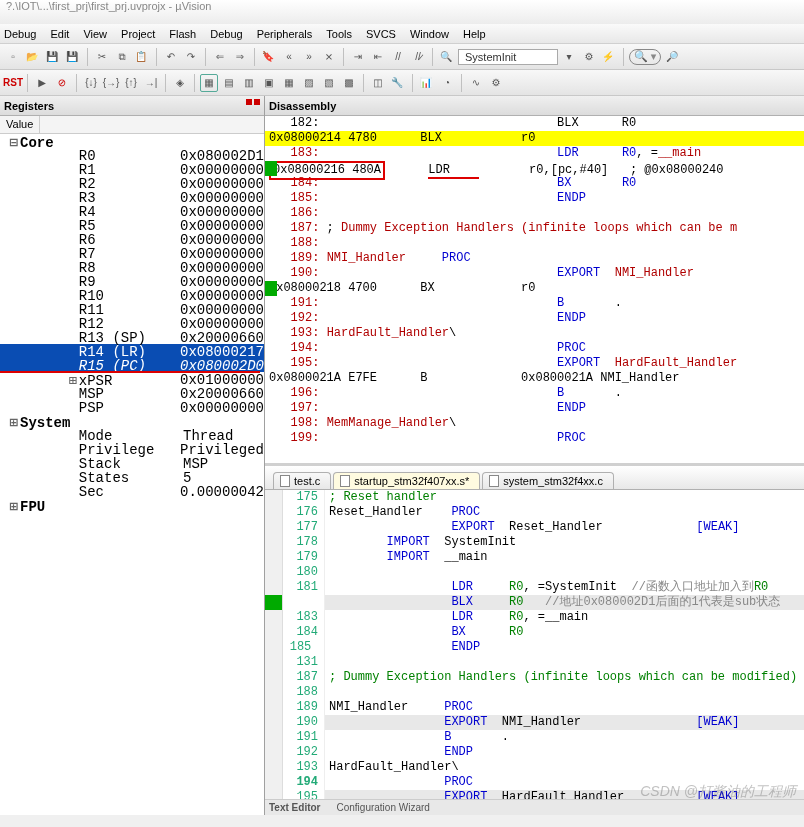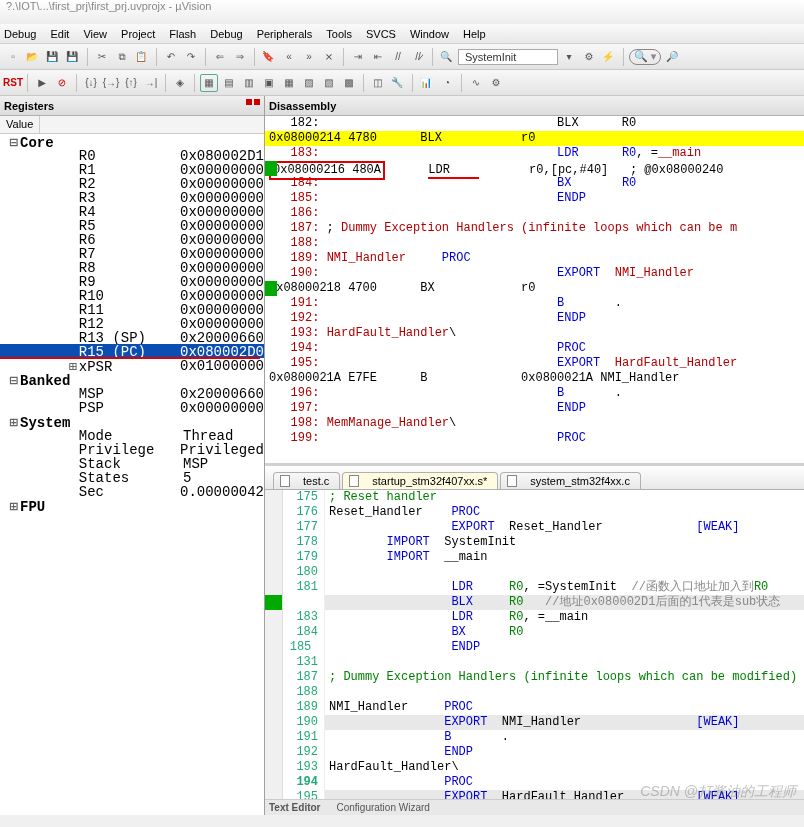--- a/index.html
+++ b/index.html
@@ -35,32 +35,32 @@
   .dline.yel { background:#ffff00; }
   .dline.grn-mark { position:relative; }
   .dline.grn-mark::before { content:""; position:absolute; left:0; top:0; width:12px; height:15px; background:#0a0; }
   .redbox { border:2px solid #d00; display:inline-block; padding:0 2px; }
   .red-under { border-bottom:2px solid #d00; }
   .c-red { color:#b00000; }
   .c-blue { color:#0000d0; }
   .c-green { color:#008000; }
   .c-gray { color:#888; }
   .src-tabs { height:24px; background:linear-gradient(#fff,#e8e8e8); display:flex; align-items:flex-end; padding-left:8px; gap:0; border-bottom:1px solid #b0b0b0; }
-  .src-tab { border:1px solid #b0b0b0; border-bottom:none; background:linear-gradient(#f8f8f8,#e8e8e8); padding:2px 10px 2px 6px; font-size:11px; border-radius:4px 4px 0 0; margin-right:2px; display:flex; align-items:center; gap:13px; }
+  .src-tab { border:1px solid #b0b0b0; border-bottom:none; background:linear-gradient(#f8f8f8,#e8e8e8); padding:2px 10px 2px 6px; font-size:11px; border-radius:4px 4px 0 0; margin-right:2px; display:flex; align-items:center; gap:4px; }
   .src-tab.active { background:#fffbe0; }
   .file-ico { width:10px; height:12px; background:#fff; border:1px solid #888; border-top:1px solid #888; position:relative; }
   .src-body { flex:1; display:flex; overflow:auto; background:#fff; font-family:"Courier New",monospace; font-size:12px; line-height:15px; }
   .gutter { width:18px; background:#f0f0f0; border-right:1px solid #ddd; }
   .lnums { width:42px; background:#fff; color:#2a7; text-align:right; padding-right:6px; border-right:1px solid #eee; }
   .src-lines { flex:1; white-space:pre; }
   .sline { height:15px; padding-left:4px; }
   .sline.hl { background:#e8e8e8; }
   .bottom-tabs { height:16px; background:#e8e8e8; border-top:1px solid #ccc; display:flex; align-items:center; padding-left:4px; font-size:10px; color:#555; gap:16px; }
   .watermark { position:absolute; right:8px; bottom:26px; color:rgba(120,120,120,0.45); font-size:14px; font-style:italic; pointer-events:none; }
-  .red-line-reg { position:relative; }
+  .red-line-reg { position:relative;font-style:italic; }
   .red-line-reg::after { content:""; position:absolute; left:0; top:13px; width:260px; height:2px; background:#d00; }
 </style>
 </head>
 <body>
 
 <div class="title-bar">
   <span>?.\IOT\...\first_prj\first_prj.uvprojx - µVision</span>
 </div>
 
 <div class="menu-bar" id="menu-bar">
@@ -169,23 +169,23 @@
         <div class="reg-row"><span class="name">       <span class="tree-ico"></span>R4</span><span class="val">0x00000000</span></div>
         <div class="reg-row"><span class="name">       <span class="tree-ico"></span>R5</span><span class="val">0x00000000</span></div>
         <div class="reg-row"><span class="name">       <span class="tree-ico"></span>R6</span><span class="val">0x00000000</span></div>
         <div class="reg-row"><span class="name">       <span class="tree-ico"></span>R7</span><span class="val">0x00000000</span></div>
         <div class="reg-row"><span class="name">       <span class="tree-ico"></span>R8</span><span class="val">0x00000000</span></div>
         <div class="reg-row"><span class="name">       <span class="tree-ico"></span>R9</span><span class="val">0x00000000</span></div>
         <div class="reg-row"><span class="name">       <span class="tree-ico"></span>R10</span><span class="val">0x00000000</span></div>
         <div class="reg-row"><span class="name">       <span class="tree-ico"></span>R11</span><span class="val">0x00000000</span></div>
         <div class="reg-row"><span class="name">       <span class="tree-ico"></span>R12</span><span class="val">0x00000000</span></div>
         <div class="reg-row"><span class="name">       <span class="tree-ico"></span>R13 (SP)</span><span class="val">0x20000660</span></div>
+        <div class="reg-row sel"><span class="name">       <span class="tree-ico"></span>R14 (LR)</span><span class="val">0x08000217</span></div>
         <div class="reg-row sel red-line-reg"><span class="name">       <span class="tree-ico"></span>R15 (PC)</span><span class="val">0x080002D0</span></div>
         <div class="reg-row"><span class="name">       <span class="tree-ico">⊞</span>xPSR</span><span class="val">0x01000000</span></div>
-        <div class="reg-row bold"><span class="name"><span class="tree-ico">⊟</span>Banked</span><span class="val"></span></div>
         <div class="reg-row"><span class="name">       <span class="tree-ico"></span>MSP</span><span class="val">0x20000660</span></div>
         <div class="reg-row"><span class="name">       <span class="tree-ico"></span>PSP</span><span class="val">0x00000000</span></div>
         <div class="reg-row bold"><span class="name"><span class="tree-ico">⊞</span>System</span><span class="val"></span></div>
         <div class="reg-row"><span class="name">       <span class="tree-ico"></span>Mode</span><span class="val">Thread</span></div>
         <div class="reg-row"><span class="name">       <span class="tree-ico"></span>Privilege</span><span class="val">Privileged</span></div>
         <div class="reg-row"><span class="name">       <span class="tree-ico"></span>Stack</span><span class="val">MSP</span></div>
         <div class="reg-row"><span class="name">       <span class="tree-ico"></span>States</span><span class="val">5</span></div>
         <div class="reg-row"><span class="name">       <span class="tree-ico"></span>Sec</span><span class="val">0.00000042</span></div>
         <div class="reg-row bold"><span class="name"><span class="tree-ico">⊞</span>FPU</span><span class="val"></span></div>
       </div>

